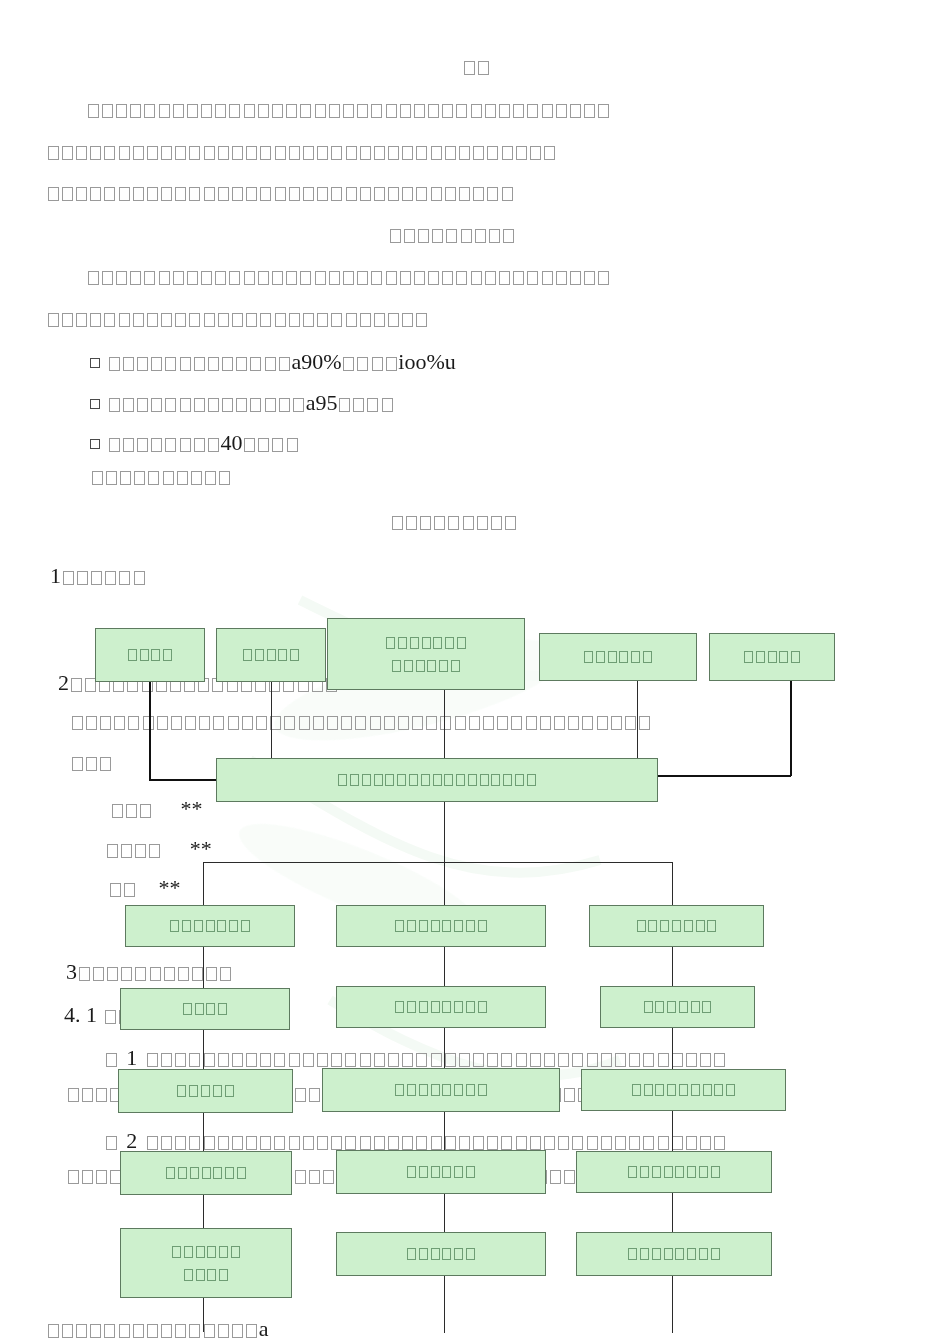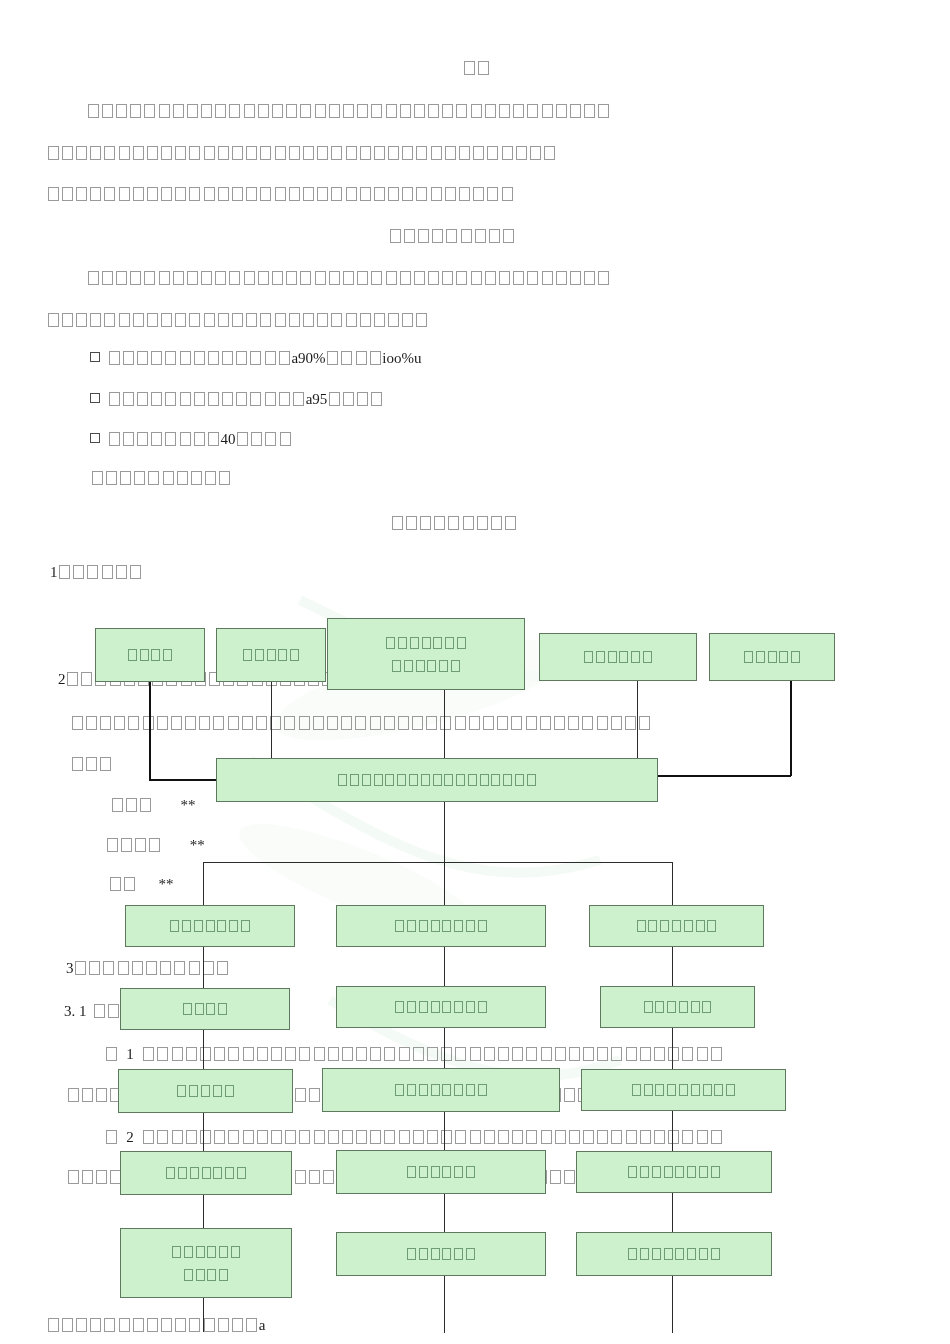--- a/index.html
+++ b/index.html
@@ -21,21 +21,21 @@
     vertical-align:-2px;
     font-style:normal;
   }
   
   .txt .tofu i{border-color:#9a9a9a;width:11px;height:14px;margin:0 1.6px;}
   
   .boxtxt .tofu i{border-color:#6e9d74;width:9px;height:12px;margin:0 1.4px;vertical-align:-1px;}
 
   
   .txt{position:absolute;white-space:nowrap;font-size:15px;line-height:1;}
-  .lit{font-family:"Liberation Serif","DejaVu Serif",serif;color:#1a1a1a;font-size:15px;}
+  .lit{font-family:"Liberation Serif","DejaVu Serif",serif;color:#1a1a1a;font-size:22px;}
   .bulletbox{
     display:inline-block;width:10px;height:10px;
     border:1px solid #4a4a4a;box-sizing:border-box;
     margin-right:7px;vertical-align:1px;
   }
 
   
   .diagram{position:absolute;left:0;top:0;width:950px;height:1344px;}
   .node{
     position:absolute;
@@ -225,21 +225,21 @@
   </div>
   <div class="txt" style="left:108px;top:877px;">
     <span class="tofu"><i></i><i></i></span><span class="lit" style="margin-left:22px;">**</span>
   </div>
 
   <div class="txt" style="left:66px;top:961px;">
     <span class="lit">3</span><span class="tofu"><i></i><i></i><i></i><i></i><i></i><i></i><i></i><i></i><i></i><i></i><i></i></span>
   </div>
 
   <div class="txt" style="left:64px;top:1004px;">
-    <span class="lit">3. 1</span><span class="tofu" style="margin-left:6px;"><i></i><i></i><i></i><i></i><i></i><i></i><i></i><i></i><i></i><i></i></span>
+    <span class="lit">4. 1</span><span class="tofu" style="margin-left:6px;"><i></i><i></i><i></i><i></i><i></i><i></i><i></i><i></i><i></i><i></i></span>
   </div>
 
   <div class="txt" style="left:104px;top:1047px;">
     <span class="tofu"><i></i></span><span class="lit" style="margin:0 8px;">1</span><span class="tofu"><i></i><i></i><i></i><i></i><i></i><i></i><i></i><i></i><i></i><i></i><i></i><i></i><i></i><i></i><i></i><i></i><i></i><i></i><i></i><i></i><i></i><i></i><i></i><i></i><i></i><i></i><i></i><i></i><i></i><i></i><i></i><i></i><i></i><i></i><i></i><i></i><i></i><i></i><i></i><i></i><i></i></span>
   </div>
   <div class="txt" style="left:66px;top:1088px;"><span class="tofu"><i></i><i></i><i></i><i></i><i></i><i></i><i></i><i></i><i></i><i></i><i></i><i></i><i></i><i></i><i></i><i></i><i></i><i></i><i></i><i></i><i></i><i></i><i></i><i></i><i></i><i></i><i></i><i></i><i></i><i></i><i></i><i></i><i></i><i></i><i></i><i></i><i></i><i></i><i></i><i></i><i></i><i></i><i></i></span></div>
 
   <div class="txt" style="left:104px;top:1130px;">
     <span class="tofu"><i></i></span><span class="lit" style="margin:0 8px;">2</span><span class="tofu"><i></i><i></i><i></i><i></i><i></i><i></i><i></i><i></i><i></i><i></i><i></i><i></i><i></i><i></i><i></i><i></i><i></i><i></i><i></i><i></i><i></i><i></i><i></i><i></i><i></i><i></i><i></i><i></i><i></i><i></i><i></i><i></i><i></i><i></i><i></i><i></i><i></i><i></i><i></i><i></i><i></i></span>
   </div>

